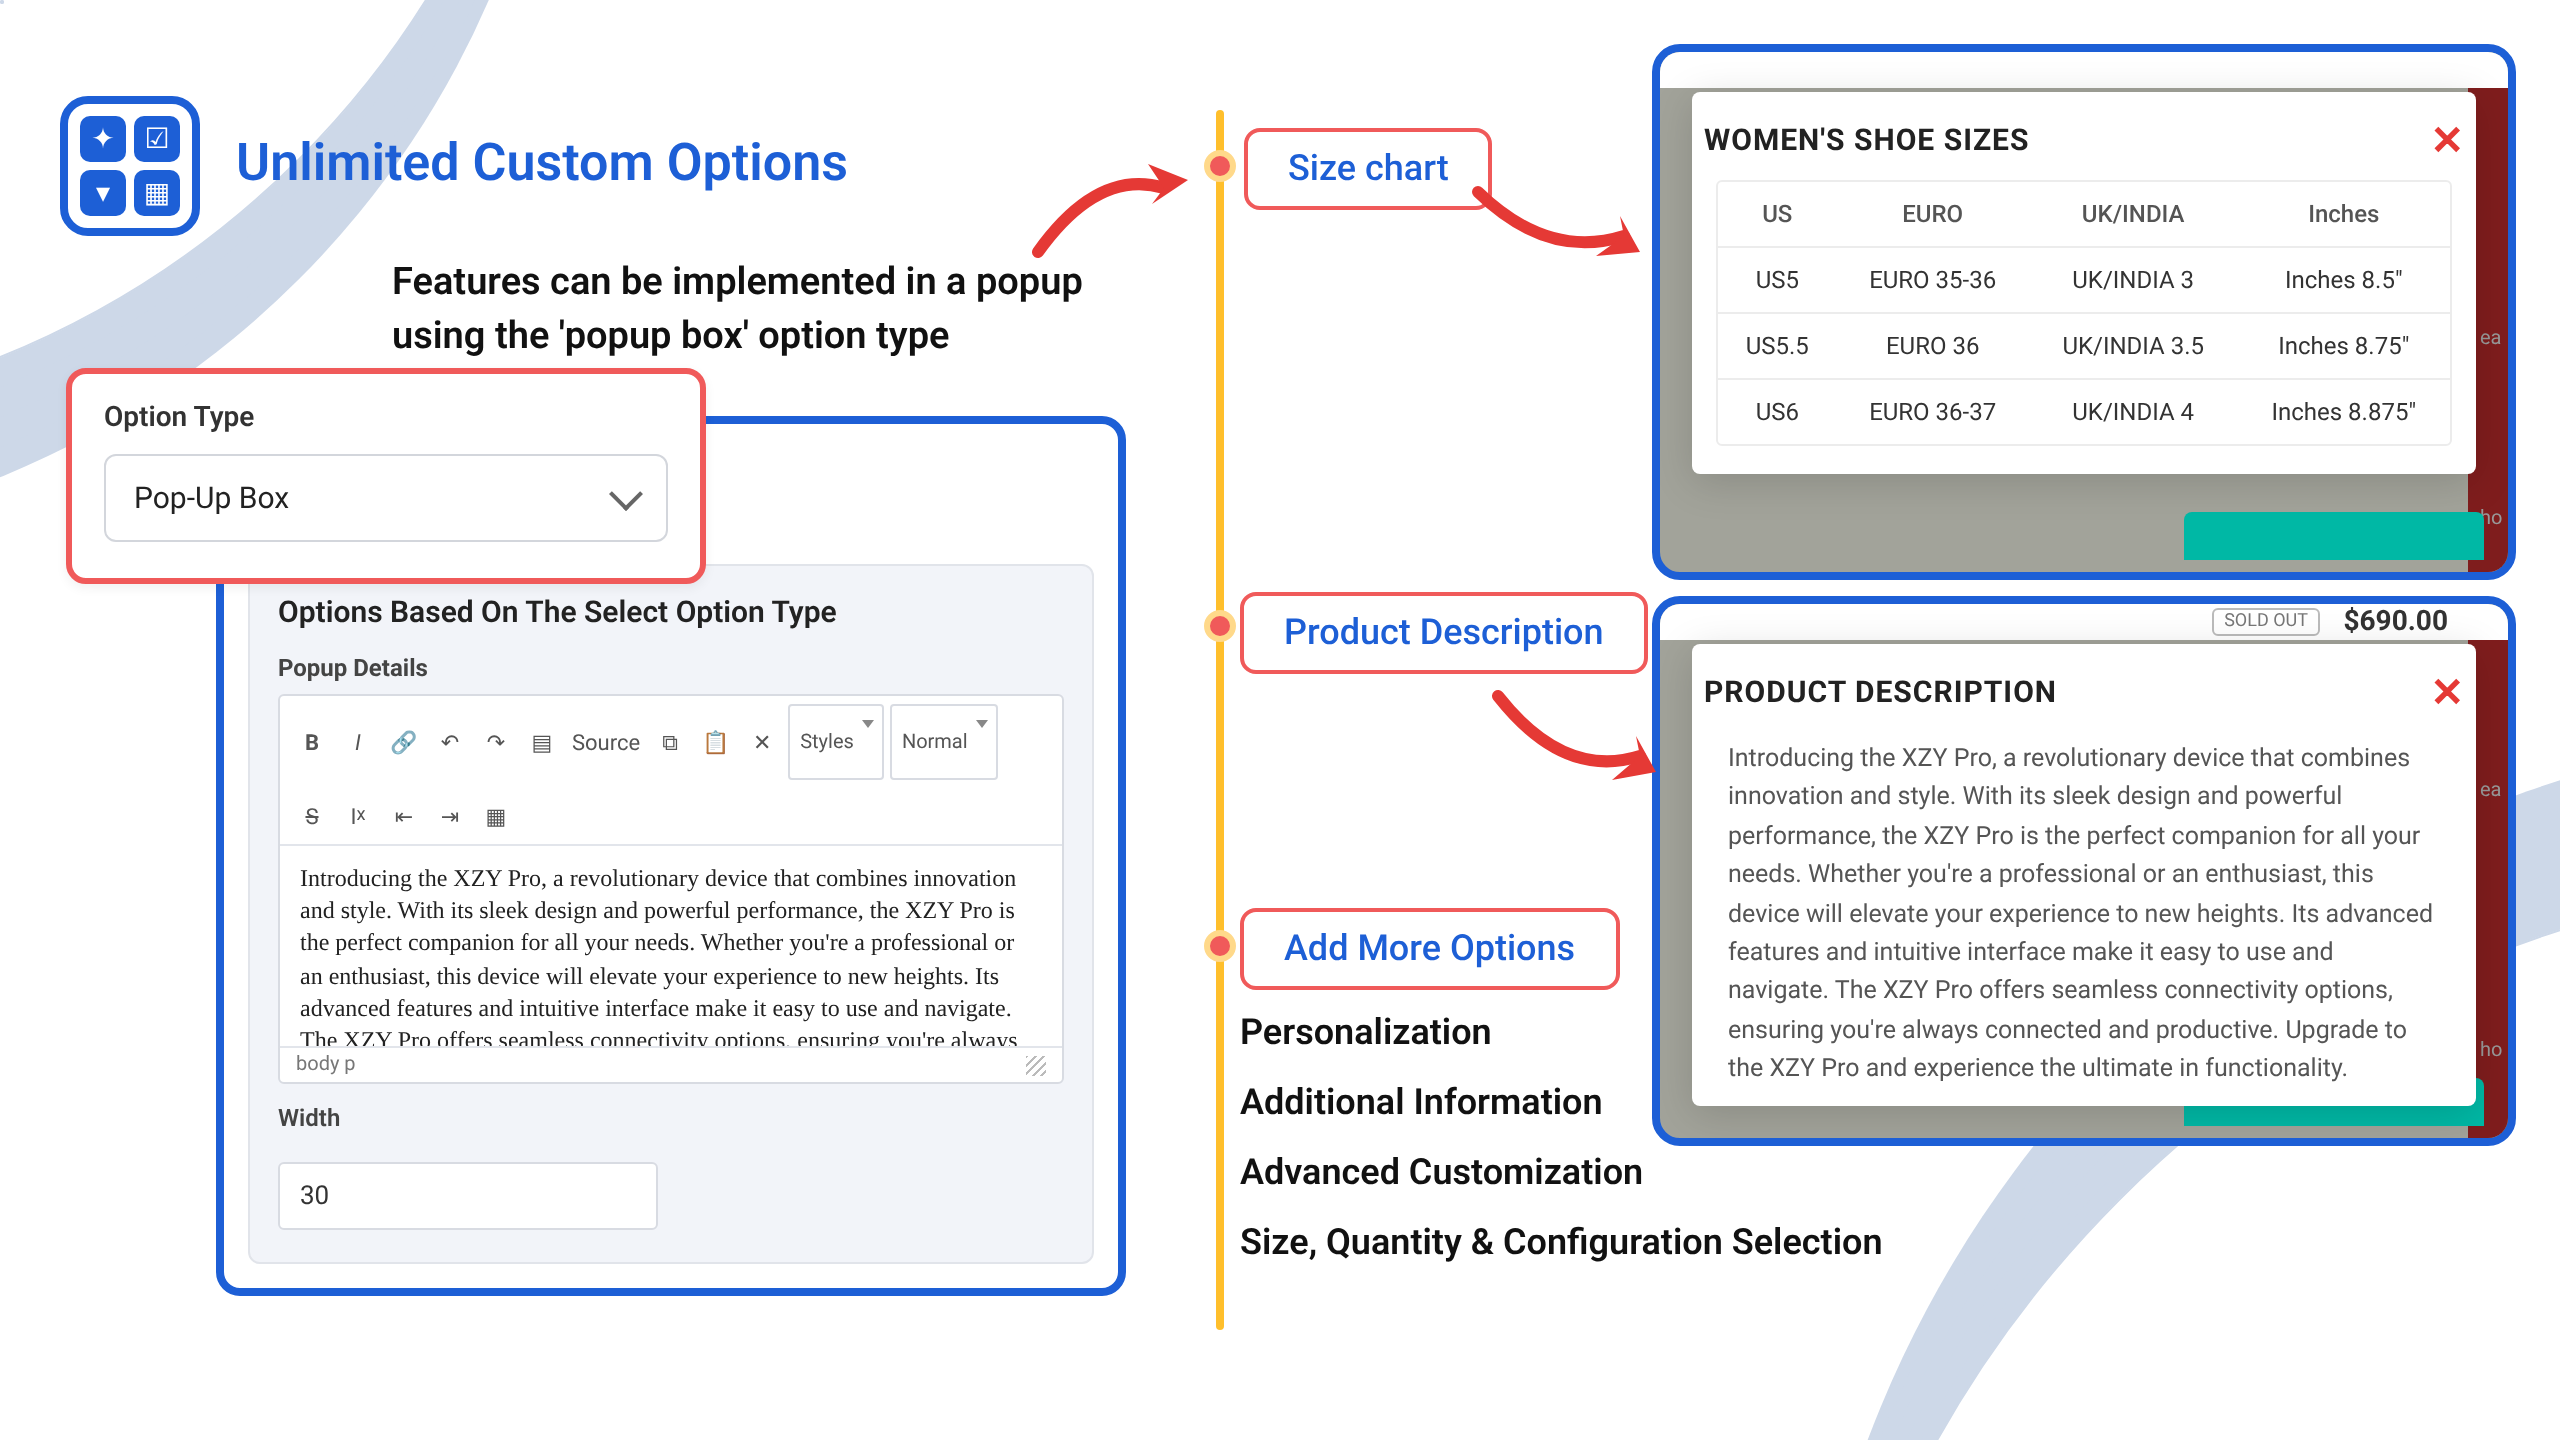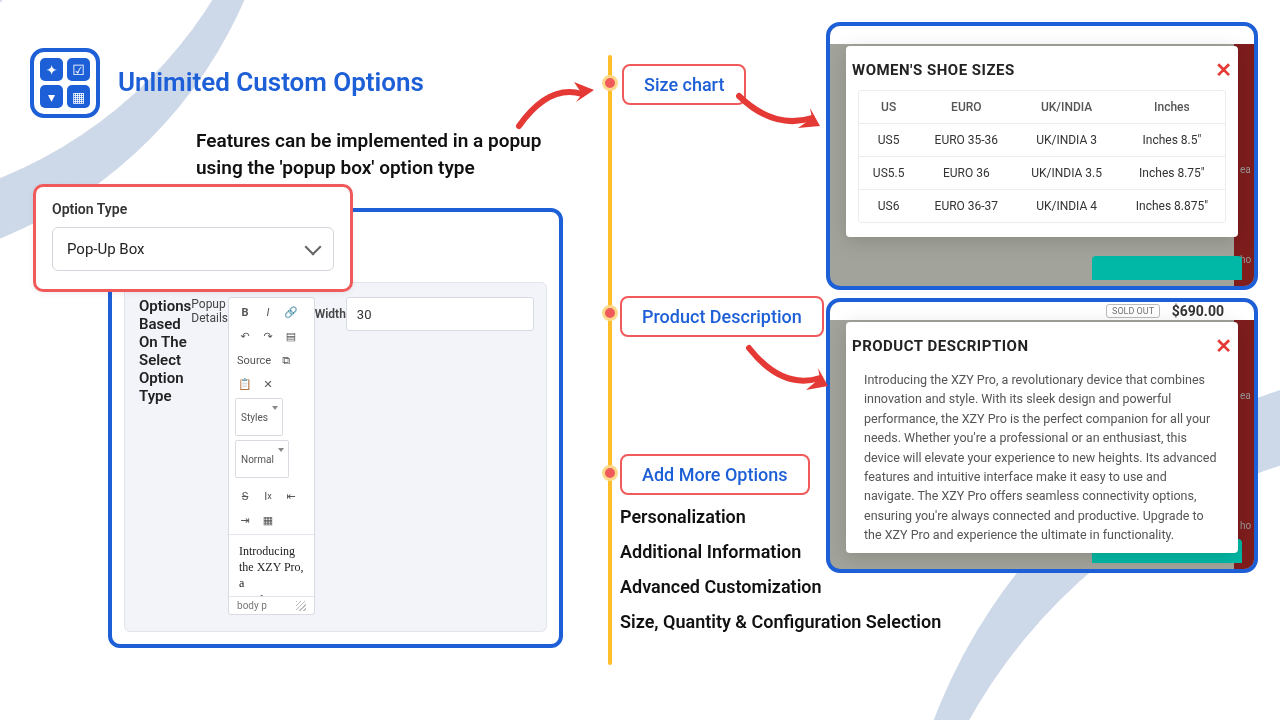--- a/index.html
+++ b/index.html
@@ -17,23 +17,23 @@
 .logo-title{color:#1d5fd6;font-size:26px;font-weight:600;line-height:1.2}
 
 .subtitle{position:absolute;left:196px;top:128px;font-size:19px;font-weight:600;color:#111;line-height:1.4;max-width:390px;z-index:5}
 
 .option-type-card{position:absolute;left:33px;top:184px;width:320px;background:#fff;border:3px solid #f05a5a;border-radius:10px;padding:14px 16px 18px;z-index:6;box-shadow:0 2px 6px rgba(0,0,0,.06)}
 .option-type-card .lbl{font-size:14px;font-weight:600;color:#333;margin-bottom:10px}
 .select{width:100%;height:44px;border:1px solid #d3d6dc;border-radius:6px;background:#fff;display:flex;align-items:center;justify-content:space-between;padding:0 14px;font-size:15px;color:#222;cursor:pointer}
 .chev{width:12px;height:12px;border-right:2px solid #666;border-bottom:2px solid #666;transform:rotate(45deg);margin-top:-4px}
 
 .editor-panel{position:absolute;left:108px;top:208px;width:455px;height:440px;background:#fff;border:4px solid #1d5fd6;border-radius:12px;padding:70px 12px 12px;z-index:4}
-.editor-inner{background:#f2f4f9;border:1px solid #e1e4ea;border-radius:6px;height:100%;padding:14px 14px 16px;display:flex;flex-direction:row}
+.editor-inner{background:#f2f4f9;border:1px solid #e1e4ea;border-radius:6px;height:100%;padding:14px 14px 16px;display:flex;flex-direction:column}
 .editor-title{font-size:15px;font-weight:600;color:#222;margin-bottom:12px}
-.popup-details{font-size:12px;font-weight:400;color:#444;margin-bottom:6px}
+.popup-details{font-size:12px;font-weight:700;color:#444;margin-bottom:6px}
 .rte{background:#fff;border:1px solid #d8dbe2;border-radius:3px;flex:1;display:flex;flex-direction:column;min-height:0}
 .toolbar{border-bottom:1px solid #e2e5eb;padding:4px 6px;display:flex;flex-wrap:wrap;gap:2px 3px;row-gap:4px;font-size:11px;color:#555;align-items:center}
 .tbtn{width:20px;height:20px;display:flex;align-items:center;justify-content:center;border-radius:2px;cursor:pointer}
 .tsel{height:38px;border:1px solid #d8dbe2;font-size:10px;padding:0 14px 0 5px;color:#555;display:flex;align-items:center;position:relative;border-radius:2px;cursor:pointer}
 .tsel::after{content:"";position:absolute;right:4px;top:7px;border-left:3px solid transparent;border-right:3px solid transparent;border-top:4px solid #888}
 .rte-body{flex:1;padding:8px 10px;font-family:Georgia,serif;font-size:12px;line-height:1.35;color:#222;overflow:auto}
 .rte-status{border-top:1px solid #e2e5eb;padding:3px 8px;font-size:10px;color:#777;display:flex;justify-content:space-between;align-items:center}
 .resize-grip{width:10px;height:10px;background:repeating-linear-gradient(135deg,#bbb 0 1px,transparent 1px 3px)}
 .width-lbl{font-size:12px;font-weight:600;color:#444;margin-top:10px;margin-bottom:15px}
 .width-input{width:190px;height:34px;border:1px solid #d8dbe2;background:#fff;border-radius:3px;padding:0 10px;font-size:13px;color:#333}

